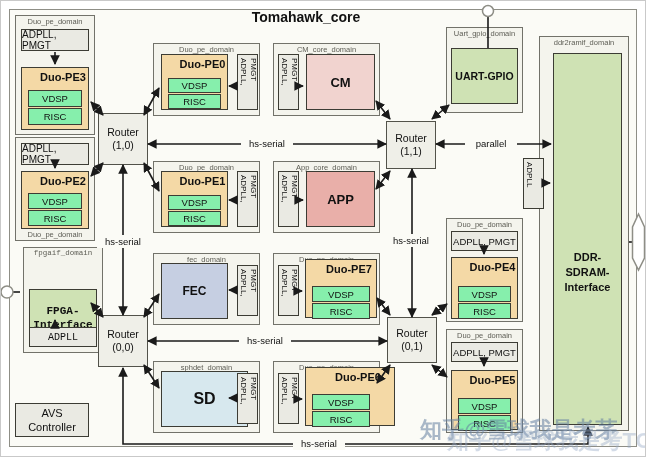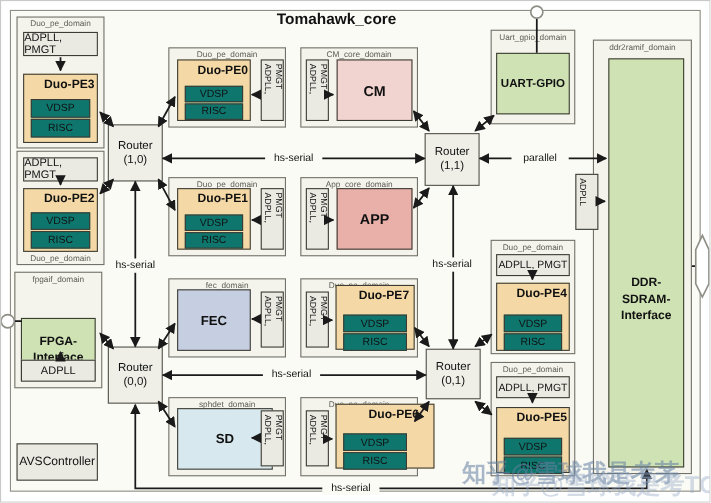--- a/index.html
+++ b/index.html
@@ -7,21 +7,21 @@
         box-sizing:border-box;overflow:hidden;font-family:"Liberation Sans",sans-serif;color:#111;}
   #chip{position:absolute;left:8px;top:8px;width:628px;height:438px;background:#fbfbf6;
         border:1.5px solid #8e8e86;box-sizing:border-box;}
   .ttl{position:absolute;left:222px;top:8px;width:166px;text-align:center;font-size:14px;font-weight:bold;z-index:15;}
   .dom{position:absolute;background:#f4f4ed;border:1.4px solid #72726a;box-sizing:border-box;z-index:10;}
   .dlabel{position:absolute;left:0;right:0;top:1px;text-align:center;font-size:7.5px;color:#5d5d55;white-space:nowrap;}
   .dlabel.bottom{top:auto;bottom:1px;}
   .blk{position:absolute;border:1.4px solid #3c3c34;box-sizing:border-box;}
   .pe{background:#f4d9a6;padding-left:16px;}
   .ptitle{display:block;text-align:center;font-weight:bold;font-size:11px;margin-top:3px;}
-  .sub{position:absolute;background:#0f766e;border:1.3px solid #3c3c34;box-sizing:border-box;
+  .sub{position:absolute;background:#86efac;border:1.3px solid #3c3c34;box-sizing:border-box;
        display:flex;align-items:center;justify-content:center;font-size:9.5px;}
   .gray{background:#eaeae3;}
   .pmgt-h{display:flex;align-items:center;justify-content:center;font-size:10px;}
   .flexc{display:flex;align-items:center;justify-content:center;font-weight:bold;}
   .vbox{position:absolute;background:#eaeae3;border:1.4px solid #3c3c34;box-sizing:border-box;
         writing-mode:vertical-lr;font-size:8px;line-height:10px;padding-top:3px;text-align:left;z-index:11;}
   .vbox span{display:block;}
   .router{position:absolute;background:#efefe8;border:1.5px solid #52524a;box-sizing:border-box;z-index:10;
         display:flex;flex-direction:column;align-items:center;justify-content:center;font-size:10.5px;line-height:13px;}
   .cmfill{background:#f1d3cf;} .appfill{background:#e9afa9;} .fecfill{background:#c6cfe2;}
@@ -53,30 +53,30 @@
   <div class="dom" style="left:14px;top:136px;width:80px;height:104px;">
     <div class="dlabel bottom">Duo_pe_domain</div>
     <div class="blk gray pmgt-h" style="left:5px;top:5px;width:68px;height:22px;">ADPLL, PMGT</div>
     <div class="blk pe" style="left:5px;top:33px;width:68px;height:58px;">
       <span class="ptitle">Duo-PE2</span>
       <div class="sub" style="left:6px;top:21px;width:54px;height:16px;">VDSP</div>
       <div class="sub" style="left:6px;top:38px;width:54px;height:16px;">RISC</div>
     </div>
   </div>
 
-  <div class="dom" style="left:12px;top:246px;width:80px;height:106px;">
+  <div class="dom" style="left:22px;top:246px;width:80px;height:106px;font-family:Liberation Mono, monospace;">
     <div class="dlabel">fpgaif_domain</div>
     <div class="blk greenfill flexc" style="left:5px;top:14px;width:68px;height:57px;flex-direction:column;font-size:11px;line-height:14px;margin-top:27px;">
       <span>FPGA-</span>
       <span>Interface</span>
     </div>
     <div class="blk gray pmgt-h" style="left:5px;top:79px;width:68px;height:20px;">ADPLL</div>
   </div>
 
-  <div class="blk gray flexc" style="left:14px;top:402px;width:74px;height:34px;flex-direction:row;font-size:11px;line-height:14px;font-weight:normal;z-index:10;">
+  <div class="blk gray flexc" style="left:14px;top:402px;width:74px;height:34px;flex-direction:column;font-size:11px;line-height:14px;font-weight:normal;z-index:10;">
     <span>AVS</span>
     <span>Controller</span>
   </div>
 
   <div class="router" style="left:97px;top:112px;width:50px;height:52px;">
     <span>Router</span>
     <span>(1,0)</span>
   </div>
   <div class="router" style="left:97px;top:314px;width:50px;height:52px;">
     <span>Router</span>
@@ -152,21 +152,21 @@
     </div>
     <div class="blk pe" style="left:31px;top:5px;width:72px;height:59px;">
       <span class="ptitle">Duo-PE7</span>
       <div class="sub" style="left:6px;top:26px;width:58px;height:16px;">VDSP</div>
       <div class="sub" style="left:6px;top:43px;width:58px;height:16px;">RISC</div>
     </div>
   </div>
 
   <div class="dom" style="left:152px;top:360px;width:107px;height:72px;">
     <div class="dlabel">sphdet_domain</div>
-    <div class="blk sdfill flexc" style="left:7px;top:9px;width:87px;height:56px;font-size:12px;">SD</div>
+    <div class="blk sdfill flexc" style="left:7px;top:9px;width:87px;height:56px;font-size:16px;">SD</div>
     <div class="vbox" style="left:83px;top:11px;width:21px;height:51px;">
       <span>ADPLL,</span>
       <span>PMGT</span>
     </div>
   </div>
 
   <div class="dom" style="left:272px;top:360px;width:107px;height:72px;">
     <div class="dlabel">Duo_pe_domain</div>
     <div class="vbox" style="left:4px;top:11px;width:21px;height:51px;">
       <span>ADPLL,</span>

